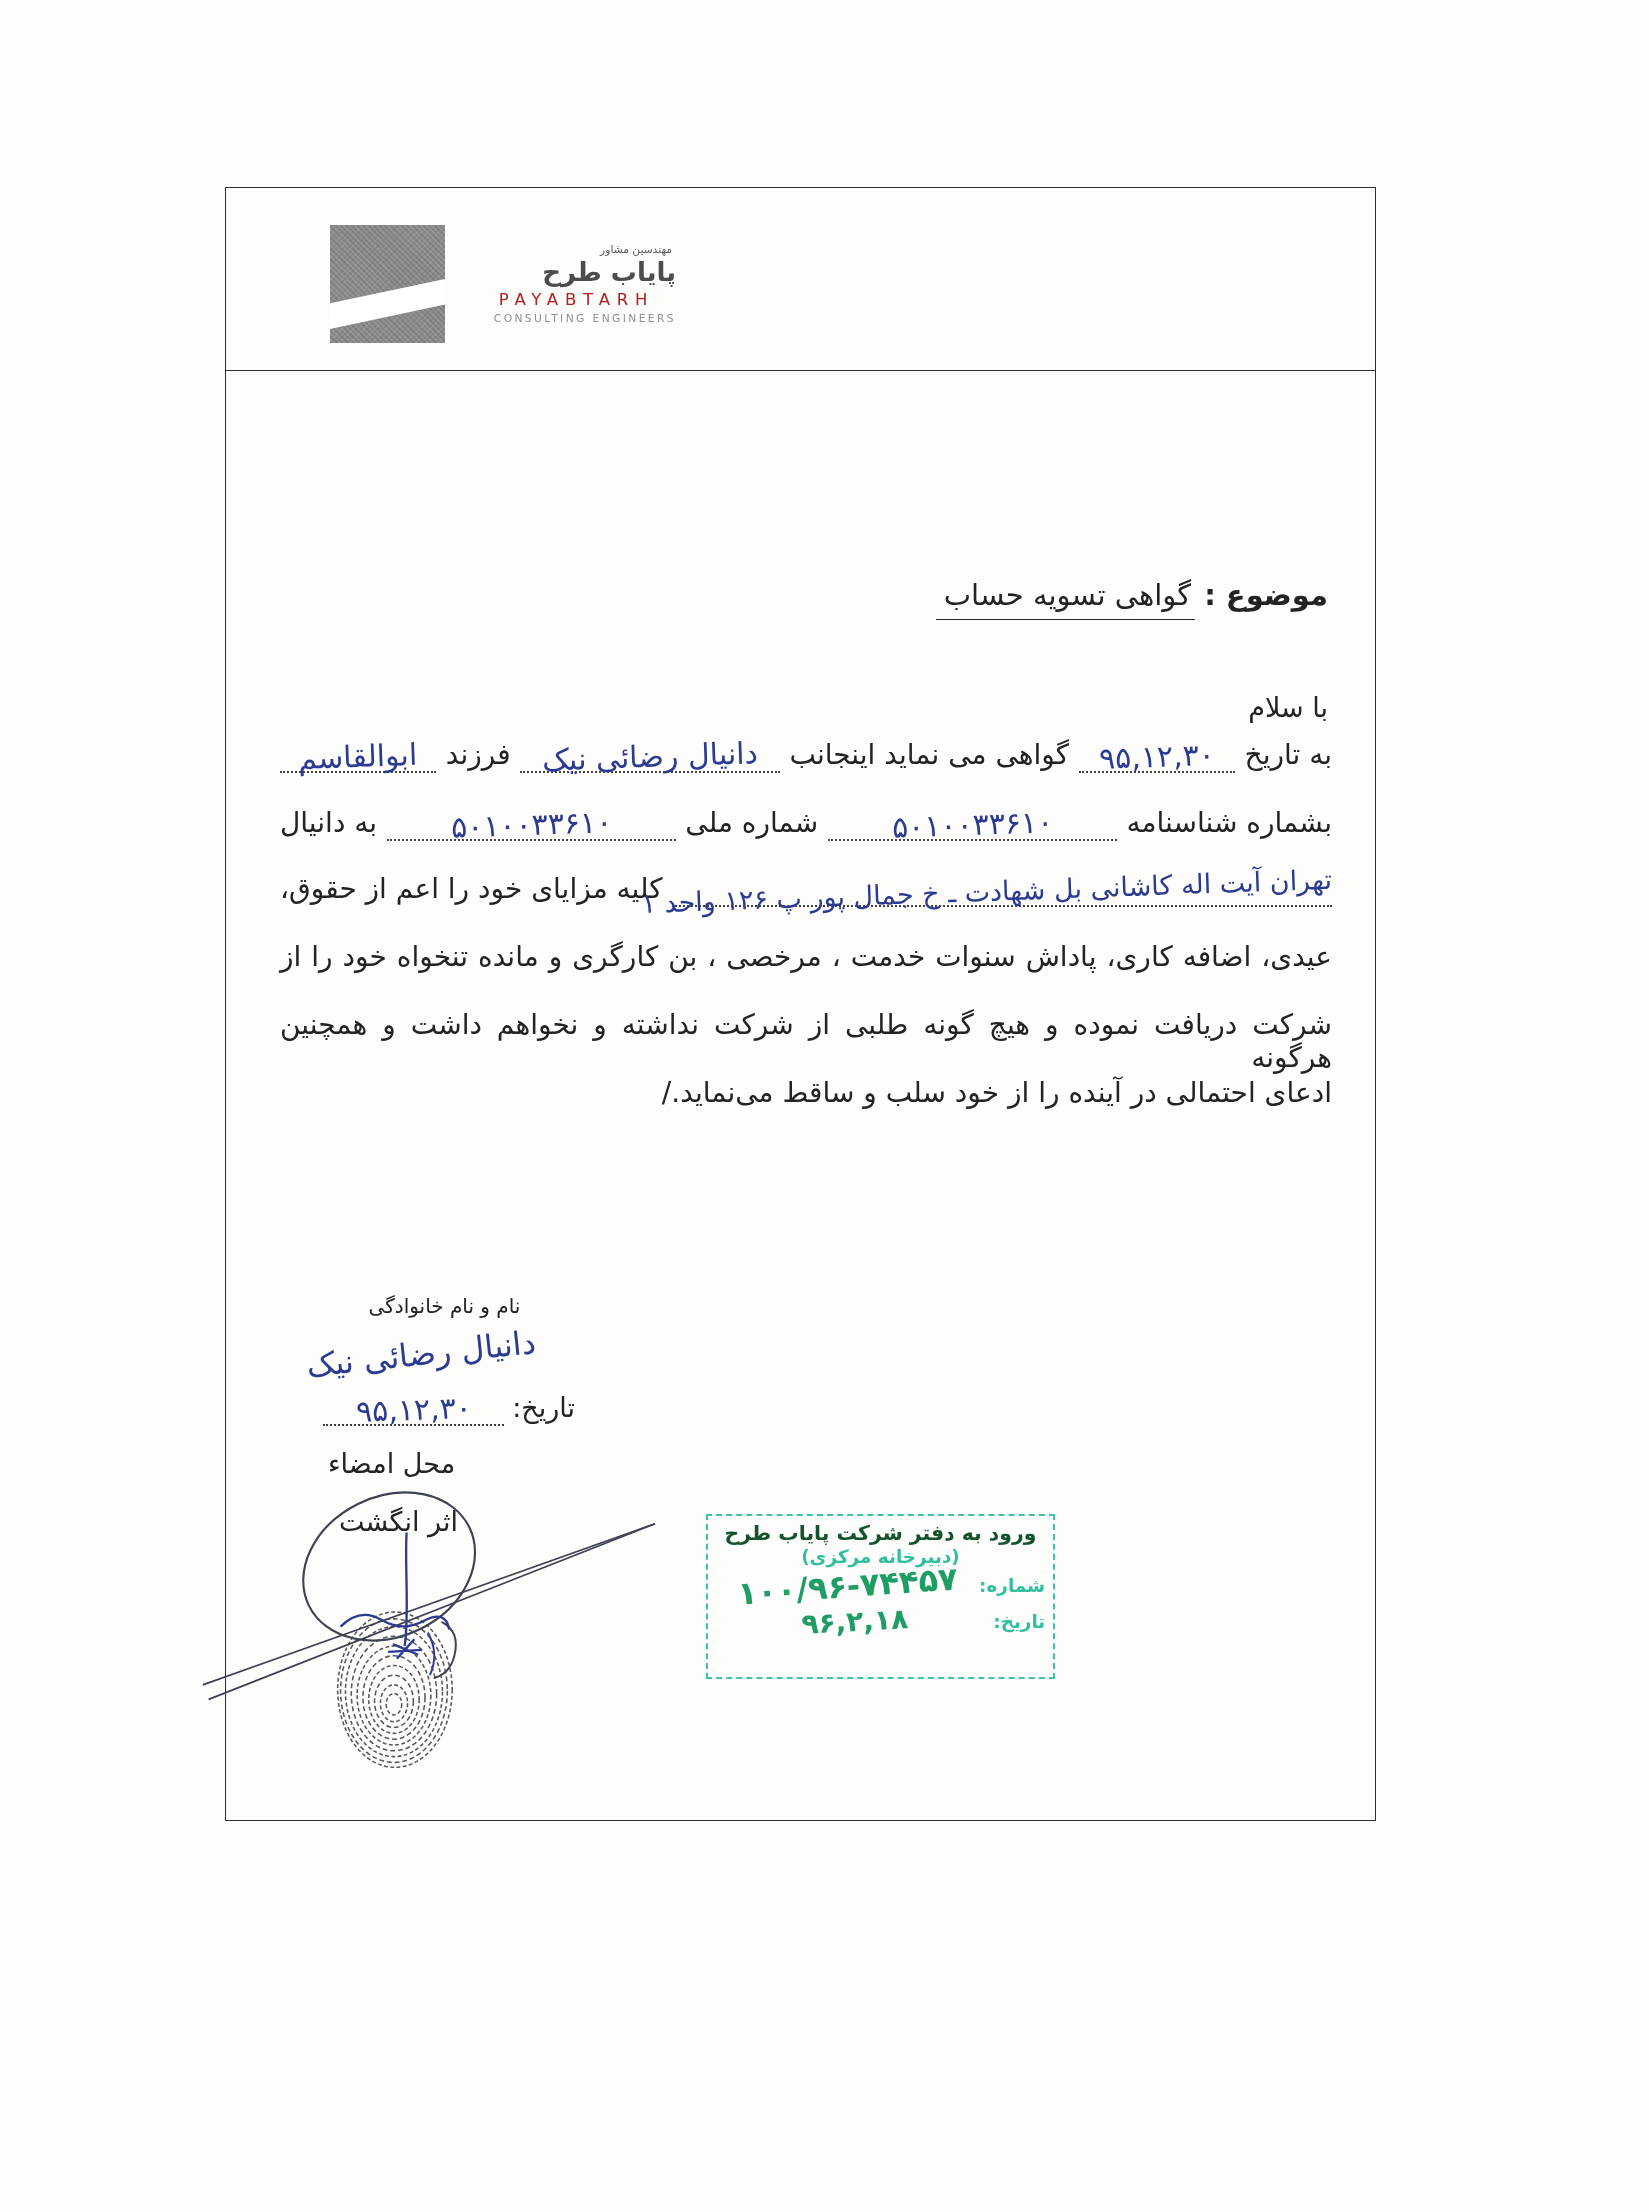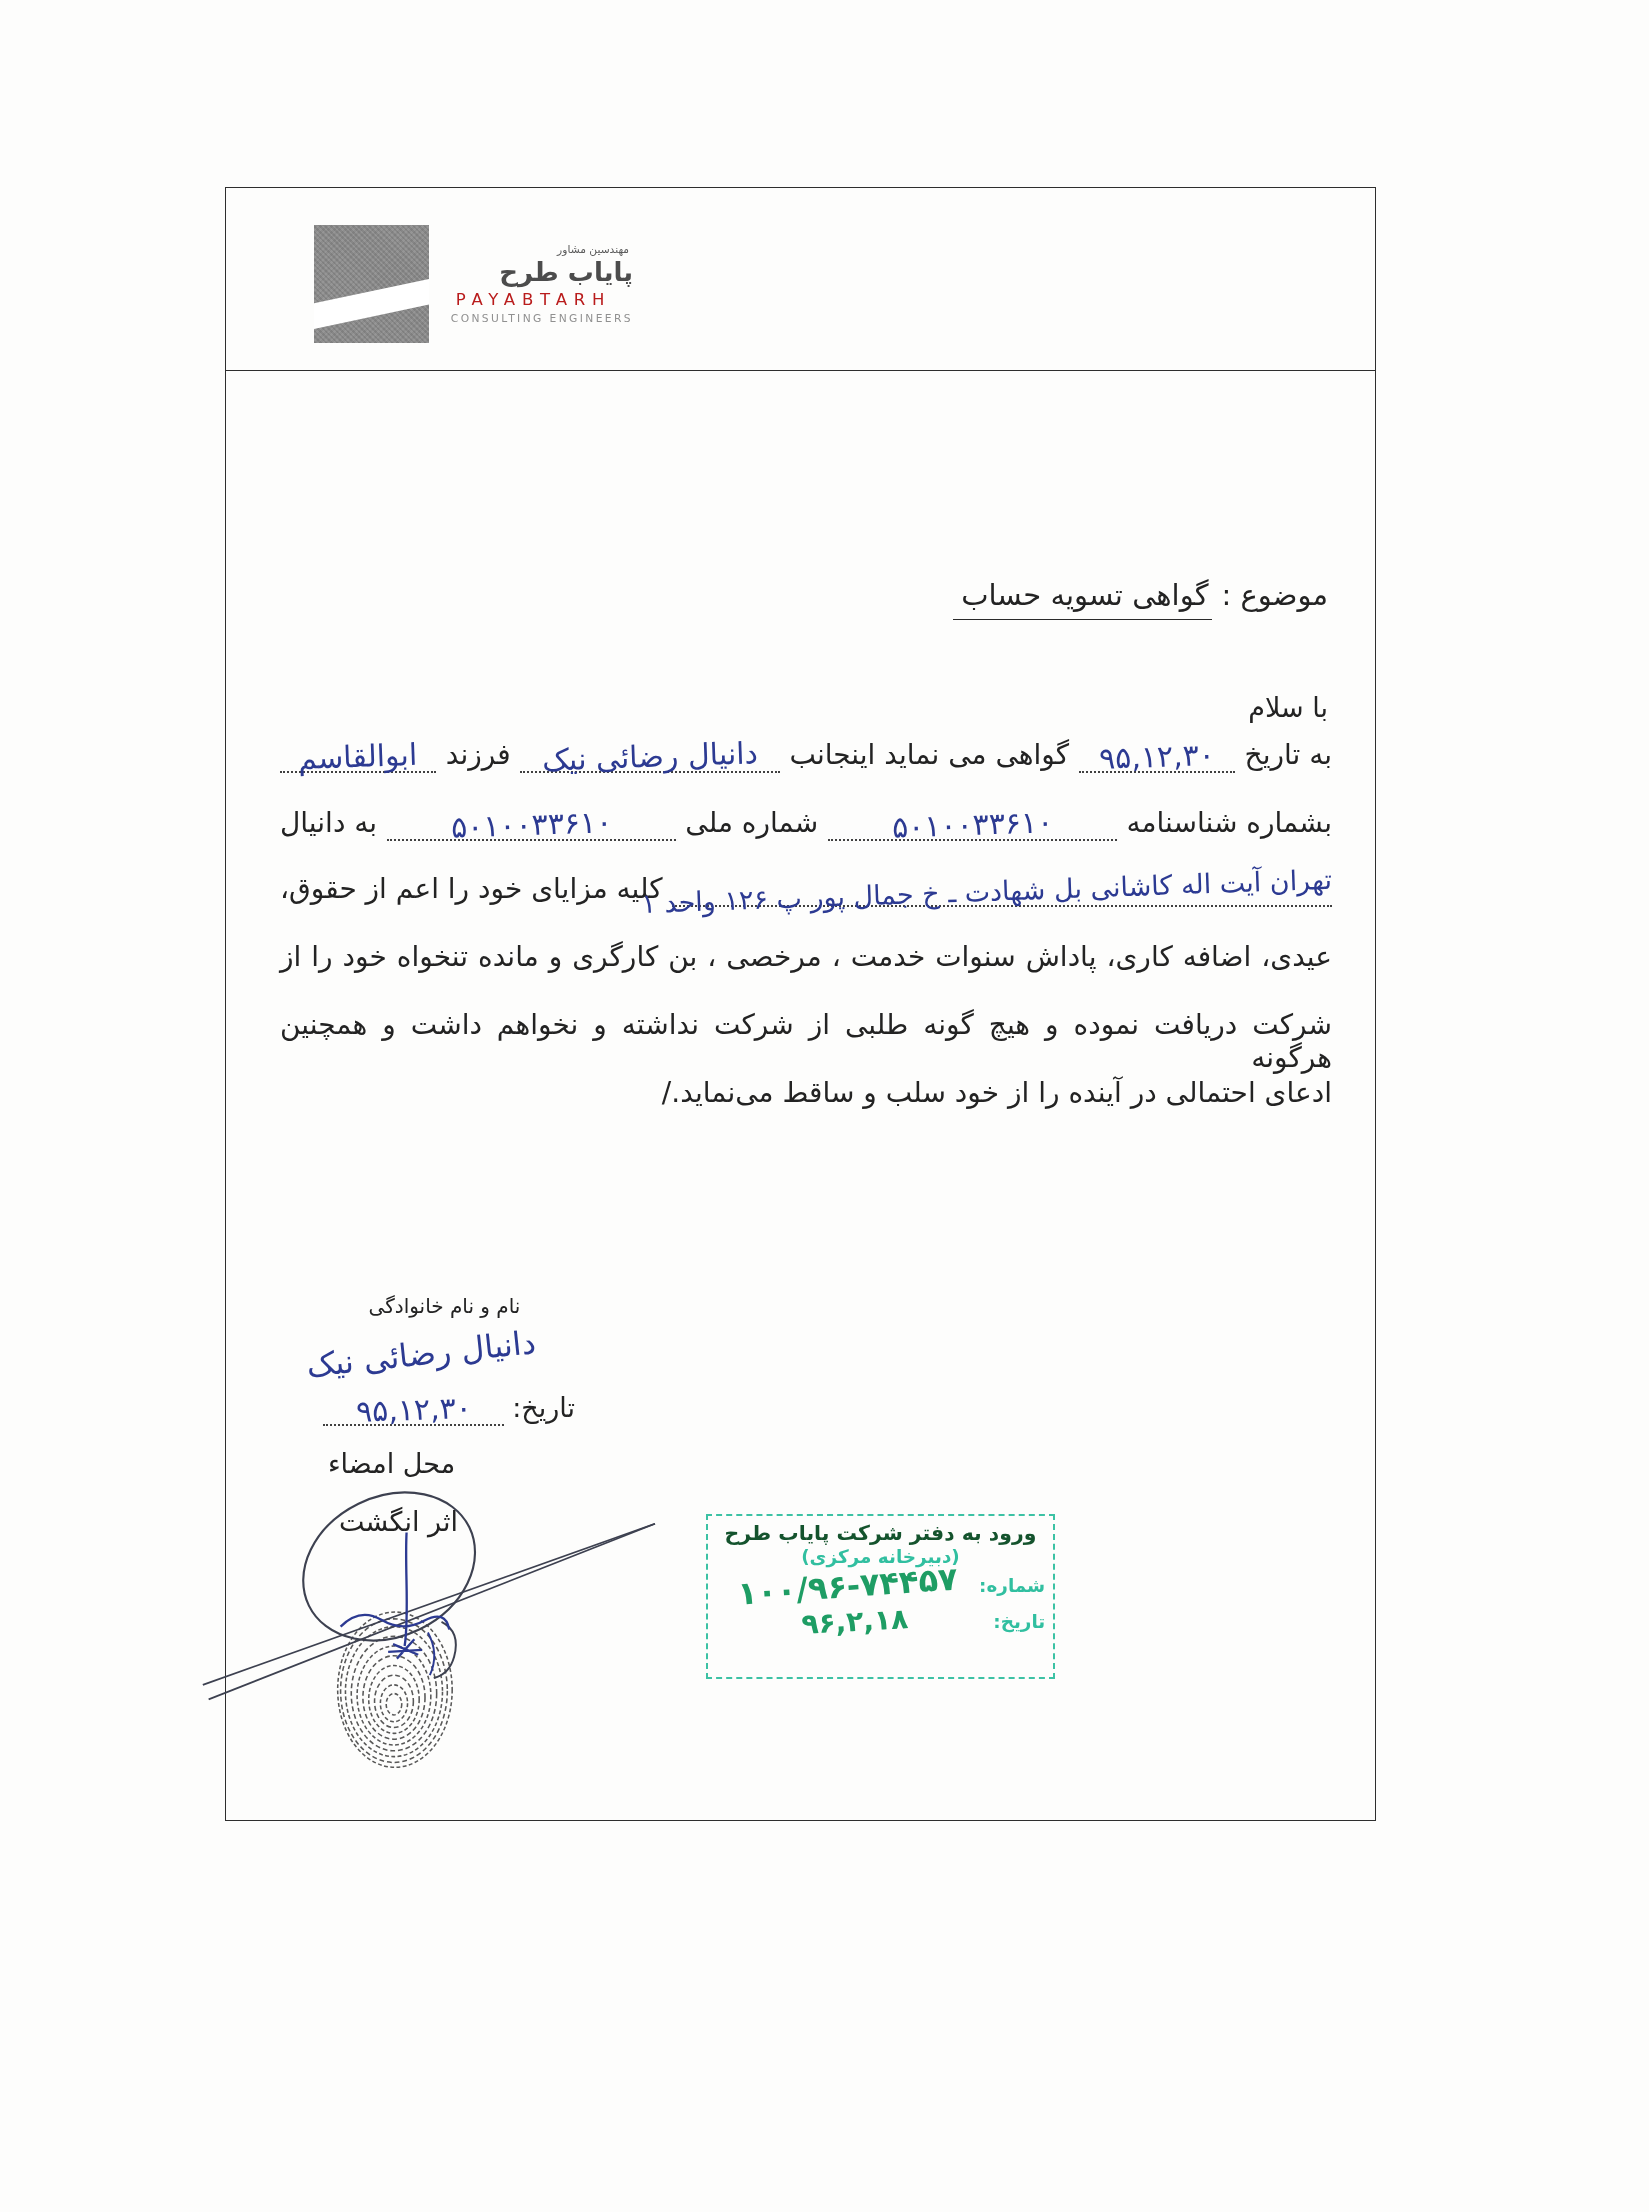--- a/index.html
+++ b/index.html
@@ -10,21 +10,21 @@
     color:#232323;
     overflow:hidden;
   }
   .page-box{
     position:absolute;left:225px;top:187px;width:1149px;height:1632px;
     border:1.9px solid #2e2e2e;background:transparent;
   }
   .hdr-sep{position:absolute;left:0;right:0;top:182px;border-top:1.9px solid #2e2e2e;}
 
   
-  .logo{position:absolute;left:88px;top:37px;display:flex;gap:5px;align-items:flex-start;}
+  .logo{position:absolute;left:104px;top:37px;display:flex;gap:32px;align-items:flex-start;}
   .logo-sq{
     width:115px;height:118px;position:relative;overflow:hidden;
     background-color:#8d8d8d;
     background-image:
       repeating-linear-gradient(45deg, rgba(0,0,0,.10) 0 1.9px, transparent 1.9px 3.9px),
       repeating-linear-gradient(-45deg, rgba(255,255,255,.08) 0 1.9px, transparent 1.9px 3.9px);
   }
   .logo-stripe{
     position:absolute;left:-18%;top:56%;width:140%;height:25px;background:#fff;
     transform:rotate(-12deg);
@@ -35,21 +35,21 @@
   .logo-en{font-size:16.5px;color:#b91c1c;letter-spacing:6.8px;margin-top:3.9px;text-align:center;}
   .logo-en-sub{font-size:10.7px;color:#909090;letter-spacing:2.4px;text-align:right;margin-top:2.9px;}
 
   
   .hdr{position:absolute;top:43px;right:73px;width:466px;text-align:center;direction:rtl;}
   .hdr-t1{font-size:30px;font-weight:bold;}
   .hdr-t2{font-size:29px;font-weight:bold;margin-top:37px;}
 
   
   .subject{position:absolute;top:390px;right:47px;direction:rtl;font-size:29px;white-space:nowrap;}
-  .subject .lbl{font-weight:normal;}
+  .subject .lbl{font-weight:bold;}
   .subject .val{border-bottom:1.9px solid #2a2a2a;padding:0 3.9px 6.8px 7.8px;}
 
   .salutation{position:absolute;top:504px;right:47px;direction:rtl;font-size:27px;}
 
   
   .para{position:absolute;top:548px;left:54px;right:43px;direction:rtl;}
   .line{height:68px;display:flex;align-items:baseline;gap:9.7px;direction:rtl;font-size:28px;}
   .line .pr{flex:0 0 auto;white-space:nowrap;}
   .blank{
     flex:1 1 auto;border-bottom:2.4px dotted #404040;text-align:center;

